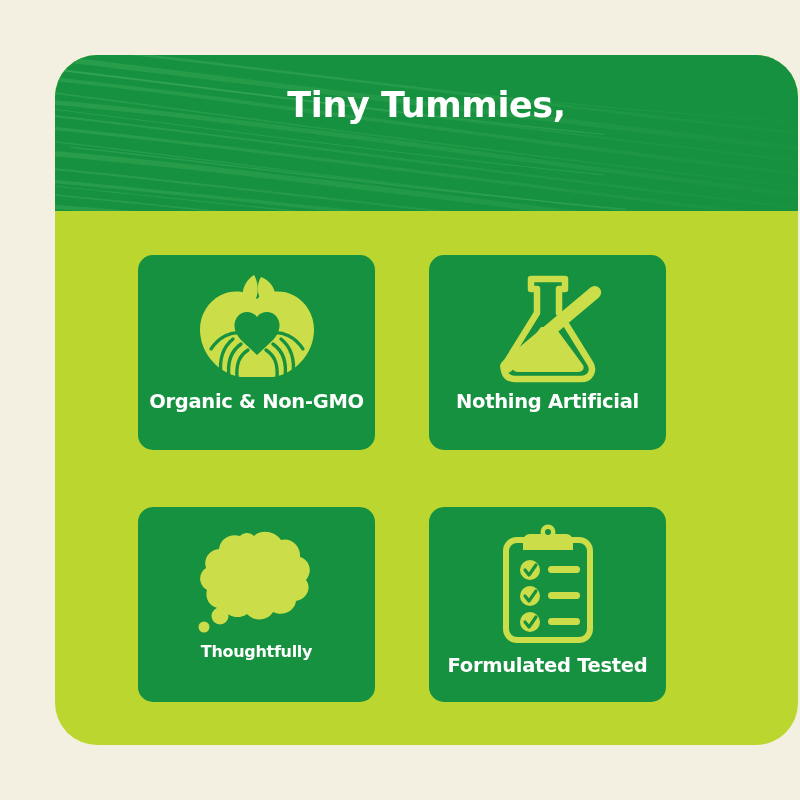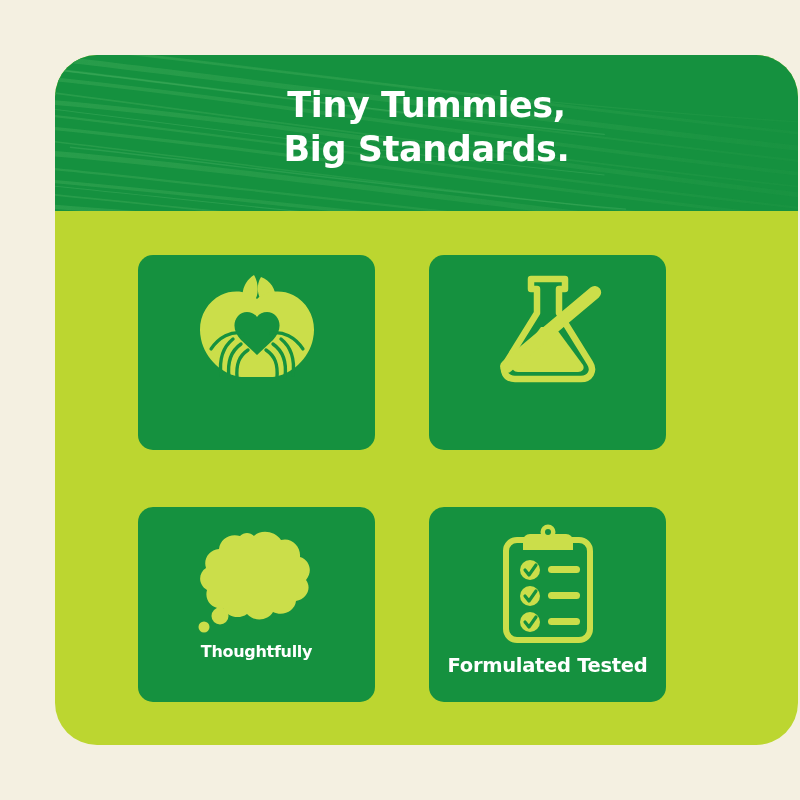--- a/index.html
+++ b/index.html
@@ -112,21 +112,20 @@
         <g stroke="#4FB56A" stroke-opacity="0.42" fill="none" stroke-linecap="round">
           <path d="M10 20 C 120 32, 300 58, 520 80" stroke-width="1.2"></path>
           <path d="M0 56 C 120 70, 300 96, 520 118" stroke-width="1"></path>
           <path d="M20 92 C 140 104, 320 130, 540 150" stroke-width="1.2"></path>
           <path d="M0 128 C 120 140, 300 160, 520 180" stroke-width="1"></path>
         </g>
       </svg>
 
       <div class="headline">
         <span>Tiny Tummies,</span>
-        <span class="l2">Big Standards.</span>
       </div>
     </div>
 
     <div class="grid">
 
       <div class="card">
         <div class="icon-wrap">
           <svg width="132" height="112" viewBox="0 0 132 112">
             <g fill="#CBDE4A">
 
@@ -159,36 +158,38 @@
               <path d="M102 104 C 104 88, 100 76, 90 68"></path>
               <path d="M94 106 C 96 90, 92 80, 82 73"></path>
               <path d="M86 107 C 87 93, 84 85, 75 79"></path>
             </g>
             <g fill="none" stroke="#15913F" stroke-width="3.2" stroke-linecap="round">
               <path d="M20 78 C 28 66, 40 60, 52 62"></path>
               <path d="M112 78 C 104 66, 92 60, 80 62"></path>
             </g>
           </svg>
         </div>
+        <div class="card-label">Organic &amp; Non-GMO</div>
       </div>
 
       <div class="card">
         <div class="icon-wrap">
           <svg width="118" height="116" viewBox="0 0 118 116">
 
             <path d="M42 10 L 76 10 L 76 20 L 70 20 L 70 44 L 101 94
                      C 106 102, 101 110, 92 110 L 26 110
                      C 17 110, 12 102, 17 94 L 48 44 L 48 20 L 42 20 Z" fill="none" stroke="#CBDE4A" stroke-width="6.5" stroke-linejoin="round" stroke-linecap="round"></path>
 
             <path d="M52 58 L 66 58 L 94 96 C 96 100, 93 103, 89 103 L 29 103
                      C 25 103, 22 100, 24 96 Z" fill="#CBDE4A"></path>
 
             <rect x="-2" y="56" width="128" height="13" rx="6.5" fill="#CBDE4A" transform="rotate(-40 59 62)"></rect>
           </svg>
         </div>
+        <div class="card-label">Nothing Artificial</div>
       </div>
 
       <div class="card two-line">
         <div class="icon-wrap">
           <svg width="126" height="110" viewBox="0 0 126 110">
             <g fill="#CBDE4A">
               <path d="M46 12 C 36 9, 26 15, 25 25
                        C 15 26, 9 35, 12 44
                        C 4 49, 4 61, 13 66
                        C 10 76, 18 86, 29 84

